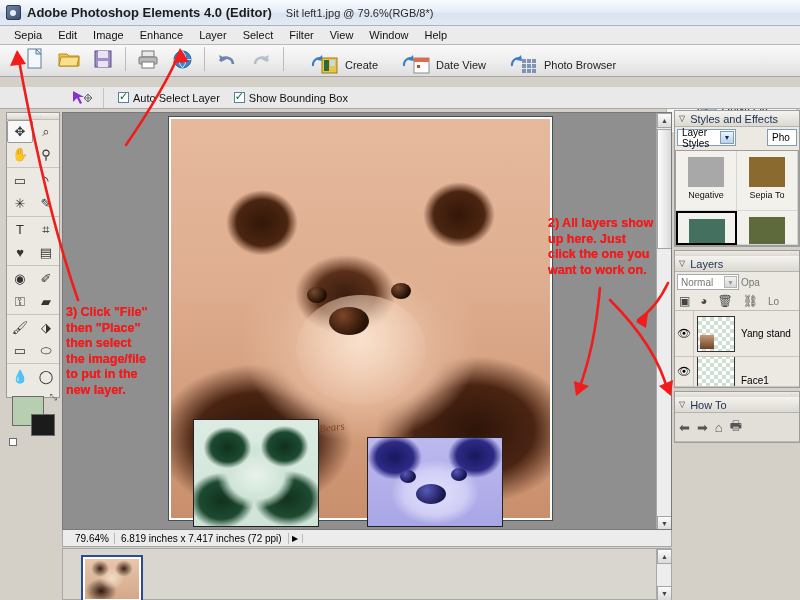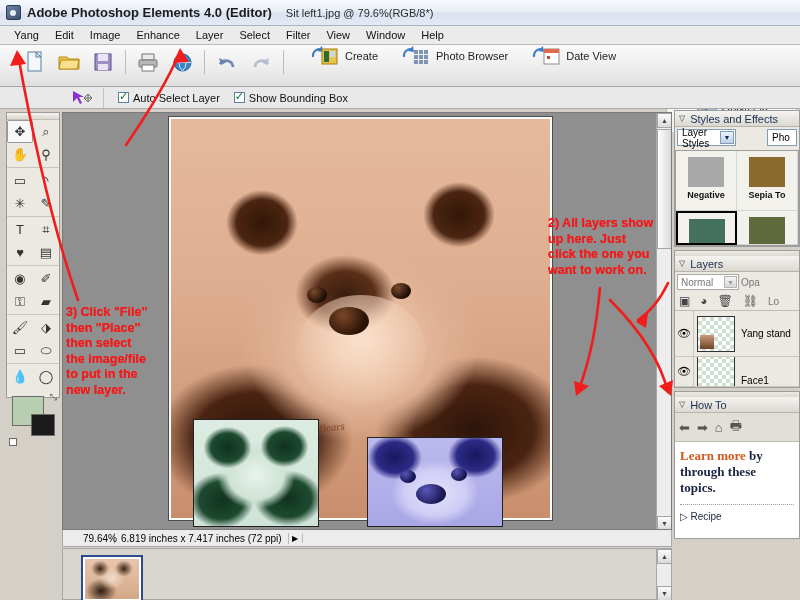--- a/index.html
+++ b/index.html
@@ -53,24 +53,24 @@
     border:1px solid #2a5f96; color:#fff; font-size:9px; font-weight:bold;
     text-align:center; line-height:12px; margin-right:4px;
   }
   .help-input {
     width:90px; height:15px; border:1px solid #7f9db9; background:#fff;
     font-size:10px; padding:0 3px; color:#333; font-family:"Liberation Sans",sans-serif;
   }
 
   
   .shortcutbar {
-    position:absolute; left:0; top:45px; width:800px; height:42px;
+    position:absolute; left:0; top:45px; width:800px; height:32px;
     background: linear-gradient(to bottom,#fafafa 0%,#ececec 60%,#dedede 100%);
     border-bottom:1px solid #a6a6a6;
-    display:flex; align-items:flex-start;
+    display:flex; align-items:flex-end;
   }
   .sc-btn { width:34px;height:34px; display:flex;align-items:center;justify-content:center; }
   .sc-sep { width:1px;height:24px;background:#bcbcbc;margin:0 5px; }
   .sc-label { font-size:11px; color:#222; margin-left:4px; }
   .sc-group { display:flex; align-items:center; padding:0 4px; }
   .quickfix-tab {
     position:absolute; right:4px; top:45px; height:42px; width:130px;
     background:linear-gradient(to bottom,#fdfdfd,#ededed);
     border-left:1px solid #b5b5b5; border-bottom:1px solid #fff;
     border-top-left-radius:14px;
@@ -201,21 +201,21 @@
     position:absolute; left:0; top:16px; width:15px; height:120px;
     background:linear-gradient(to right,#fdfdfd,#d9d9d9); border:1px solid #a5a5a5;
   }
 
   
   .docstatus {
     position:absolute; left:62px; top:530px; width:610px; height:17px;
     background:#ececec; border:1px solid #a8a8a8; border-top:none;
     display:flex; align-items:center; font-size:10px;
   }
-  .ds-zoom { width:52px; padding-left:20px; border-right:1px solid #b9b9b9; }
+  .ds-zoom { width:52px; padding-left:12px; border-right:1px solid #b9b9b9; }
   .ds-size { padding:0 6px; border-right:1px solid #b9b9b9; }
   .ds-tri { width:14px; text-align:center; border-right:1px solid #b9b9b9; font-size:8px;}
   .ds-rest { flex:1; }
 
   
   .photobin {
     position:absolute; left:62px; top:548px; width:610px; height:52px;
     background:#d9d6d0; border:1px solid #a8a8a8;
   }
   .bin-thumb {
@@ -262,21 +262,21 @@
     font-size:7px; display:flex;align-items:center;justify-content:center;color:#0b2f5e;
   }
   .styles-grid { display:flex; flex-wrap:wrap; background:#fff; border:1px solid #9d9d9d; }
   .style-cell {
     width:61px; height:60px; border-right:1px solid #d6d6d6; border-bottom:1px solid #d6d6d6;
     display:flex; flex-direction:column; align-items:center; justify-content:flex-start;
     padding-top:6px; background:#f3f1ec;
   }
   .style-cell.active { border:2px solid #000; }
   .style-swatch { width:36px;height:30px; }
-  .style-name { font-size:9px; color:#111; margin-top:3px;font-weight:bold; }
+  .style-name { font-size:9px; color:#111; margin-top:3px; }
 
   .layers-blend { display:flex; align-items:center; gap:2px; padding:2px; }
   .blend-drop {
     width:62px;height:16px;background:#fff;border:1px solid #a9a9a9;font-size:10px;
     color:#777; display:flex;align-items:center;padding-left:3px; position:relative;
   }
   .blend-arrow{position:absolute;right:1px;top:1px;width:13px;height:12px;
     background:linear-gradient(to bottom,#f4f4f4,#d8d8d8);border:1px solid #b4b4b4;
     font-size:7px;display:flex;align-items:center;justify-content:center;color:#999;}
   .opac-label{font-size:10px;color:#777;}
@@ -327,21 +327,21 @@
 
 <div id="app">
 
   <div class="titlebar">
     <div class="app-icon"></div>
     <span class="app-title">Adobe Photoshop Elements 4.0 (Editor)</span>
     <span class="doc-title">Sit left1.jpg @ 79.6%(RGB/8*)</span>
   </div>
 
   <div class="menubar">
-    <span class="menuitem">Yang</span>
+    <span class="menuitem">Sepia</span>
     <span class="menuitem">Edit</span>
     <span class="menuitem">Image</span>
     <span class="menuitem">Enhance</span>
     <span class="menuitem">Layer</span>
     <span class="menuitem">Select</span>
     <span class="menuitem">Filter</span>
     <span class="menuitem">View</span>
     <span class="menuitem">Window</span>
     <span class="menuitem">Help</span>
     <div class="menu-right">
@@ -402,48 +402,48 @@
     </div>
     <div class="sc-group" style="margin-left:14px;">
       <svg width="30" height="22" viewBox="0 0 30 22">
           <path d="M2 12 a7 7 0 0 1 8 -8" fill="none" stroke="#3b7ec4" stroke-width="2"></path>
           <path d="M11 1 l1 6 l-6 -1 z" fill="#3b7ec4"></path>
           <rect x="11" y="4" width="15" height="15" fill="#e8c44a" stroke="#a07d12"></rect>
           <rect x="13" y="6" width="5" height="11" fill="#2c6a3c"></rect>
           <rect x="19" y="6" width="5" height="6" fill="#c8d8e8"></rect>
         </svg>
       <span class="sc-label">Create</span>
+    </div>
+    <div class="sc-group" style="margin-left:16px;">
+      <svg width="30" height="22" viewBox="0 0 30 22">
+          <path d="M2 12 a7 7 0 0 1 8 -8" fill="none" stroke="#3b7ec4" stroke-width="2"></path>
+          <path d="M11 1 l1 6 l-6 -1 z" fill="#3b7ec4"></path>
+          <rect x="12" y="4" width="15" height="15" fill="#fff" stroke="#8b8b8b"></rect>
+          <rect x="12" y="4" width="15" height="4" fill="#e06a4a"></rect>
+          <rect x="15" y="11" width="3" height="3" fill="#c04a2a"></rect>
+        </svg>
+      <span class="sc-label">Date View</span>
     </div>
     <div class="sc-group" style="margin-left:16px;">
       <svg width="30" height="22" viewBox="0 0 30 22">
           <path d="M2 12 a7 7 0 0 1 8 -8" fill="none" stroke="#3b7ec4" stroke-width="2"></path>
           <path d="M11 1 l1 6 l-6 -1 z" fill="#3b7ec4"></path>
           <g fill="#7f93b5">
             <rect x="12" y="5" width="4" height="4"></rect>
             <rect x="17" y="5" width="4" height="4"></rect>
             <rect x="22" y="5" width="4" height="4"></rect>
             <rect x="12" y="10" width="4" height="4"></rect>
             <rect x="17" y="10" width="4" height="4"></rect>
             <rect x="22" y="10" width="4" height="4"></rect>
             <rect x="12" y="15" width="4" height="4"></rect>
             <rect x="17" y="15" width="4" height="4"></rect>
             <rect x="22" y="15" width="4" height="4"></rect>
           </g>
         </svg>
       <span class="sc-label">Photo Browser</span>
-    </div>
-    <div class="sc-group" style="margin-left:16px;">
-      <svg width="30" height="22" viewBox="0 0 30 22">
-          <path d="M2 12 a7 7 0 0 1 8 -8" fill="none" stroke="#3b7ec4" stroke-width="2"></path>
-          <path d="M11 1 l1 6 l-6 -1 z" fill="#3b7ec4"></path>
-          <rect x="12" y="4" width="15" height="15" fill="#fff" stroke="#8b8b8b"></rect>
-          <rect x="12" y="4" width="15" height="4" fill="#e06a4a"></rect>
-          <rect x="15" y="11" width="3" height="3" fill="#c04a2a"></rect>
-        </svg>
-      <span class="sc-label">Date View</span>
     </div>
     <div class="quickfix-tab">
       <svg width="22" height="18" viewBox="0 0 22 18">
           <rect x="5" y="3" width="15" height="12" fill="#9fbfe0" stroke="#5b7f9e"></rect>
           <path d="M6 13 l5 -6 l4 4 l3 -3 v5 z" fill="#4f7f4f"></path>
           <circle cx="6" cy="6" r="4" fill="none" stroke="#555" stroke-width="1.4"></circle>
           <path d="M6 3 v3 l2 1" stroke="#555" fill="none"></path>
         </svg>
       <span class="sc-label">Quick Fix</span>
     </div>
@@ -618,31 +618,20 @@
       <div class="pal-head">
         <span class="pal-tri">▽</span>
         <span class="pal-title">How To</span>
       </div>
       <div class="howto-nav">
         <span>⬅</span>
         <span>➡</span>
         <span>⌂</span>
         <span>🖶</span>
       </div>
-      <div class="howto-body">
-        <div class="howto-text">
-          <span class="orange">Learn more</span><span> by</span><br>
-          <span>through these</span><br>
-          <span>topics.</span>
-        </div>
-        <div class="howto-dots">
-          <span class="howto-link">▷ </span>
-          <span class="howto-link">Recipe</span>
-        </div>
-      </div>
     </div>
   </div>
 
   <svg class="svg-ann">
     <g stroke="#f11c1c" stroke-width="2.6" fill="none" stroke-linecap="round">
 
       <path d="M126,145 C150,110 170,75 180,52"></path>
 
       <path d="M78,300 C50,220 28,110 18,55"></path>
 

